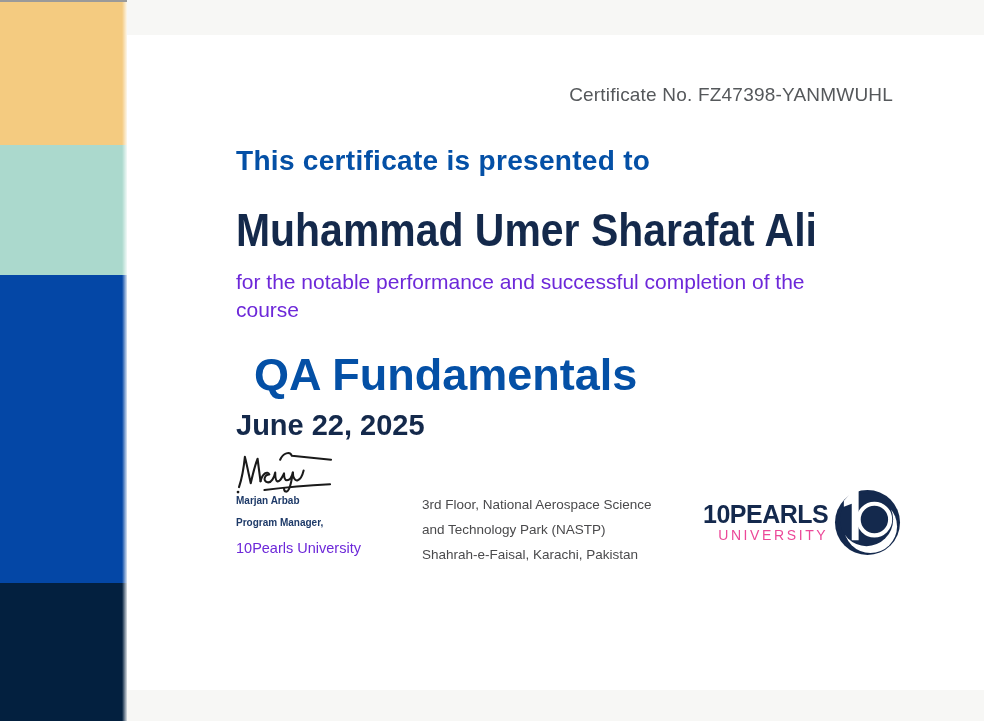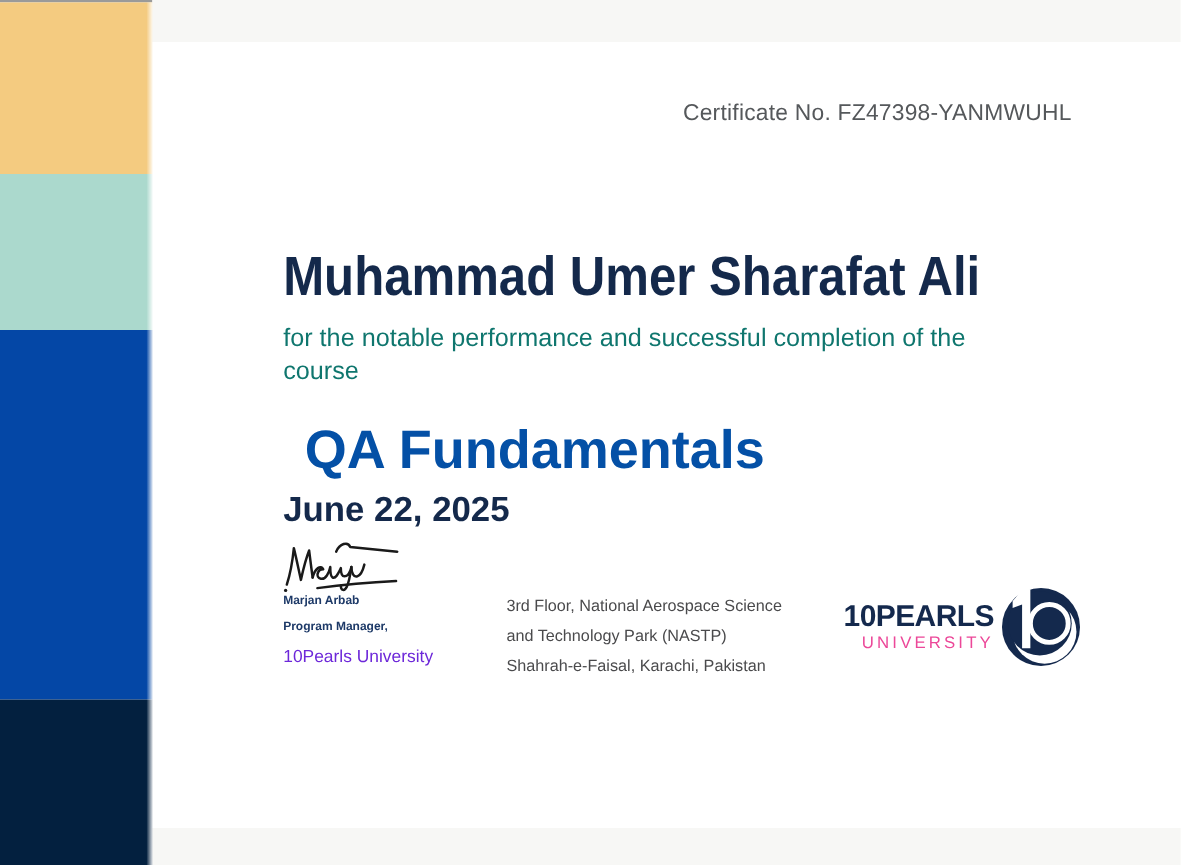--- a/index.html
+++ b/index.html
@@ -62,24 +62,25 @@
     <div class="block b3" style="background: rgb(3, 32, 63);"></div>
   </div>
 
   <div class="band band-top" style="background: rgb(247, 247, 245);"></div>
   <div class="band band-bottom" style="background: rgb(247, 247, 245);"></div>
 
   <div class="card">
 
     <div class="cert-no" style="color: rgb(85, 88, 91);">Certificate No. FZ47398-YANMWUHL</div>
 
+    <h2 class="presented" style="color: rgb(4, 80, 166);">This certificate is presented to</h2>
 
     <h1 class="recipient" style="color: rgb(20, 41, 75);">Muhammad Umer Sharafat Ali</h1>
 
-    <p class="desc" style="color: #0f766e;">for the notable performance and successful completion of the course</p>
+    <p class="desc" style="color: #6d28d9;">for the notable performance and successful completion of the course</p>
 
     <h2 class="course" style="color: rgb(4, 80, 166); margin-left: 18px;">QA Fundamentals</h2>
 
     <div class="date" style="color: rgb(20, 41, 75);">June 22, 2025</div>
 
     <svg class="sig-svg" viewBox="0 0 104 48" width="102" height="47" aria-hidden="true">
       <g fill="none" stroke="#1a1a1a" stroke-width="2.1" stroke-linecap="round" stroke-linejoin="round">
         <path d="M4 41 C7 32 9 20 10 10 C12 18 14 28 16 37 C18 28 21 17 23 12 C24 20 25 28 26 35"></path>
         <path d="M26 35 C28 27 33 24 35 28 C30 28 28 35 33 36 C37 37 40 31 41 26 C41 30 41 34 43 35 C46 36 48 31 50 27 C50 31 51 34 53 34 C56 34 58 30 59 26 C58 33 57 39 55 43 C53 47 50 46 50 42"></path>
         <path d="M59 26 C59 31 61 35 64 34 C67 33 69 28 70 24"></path>

